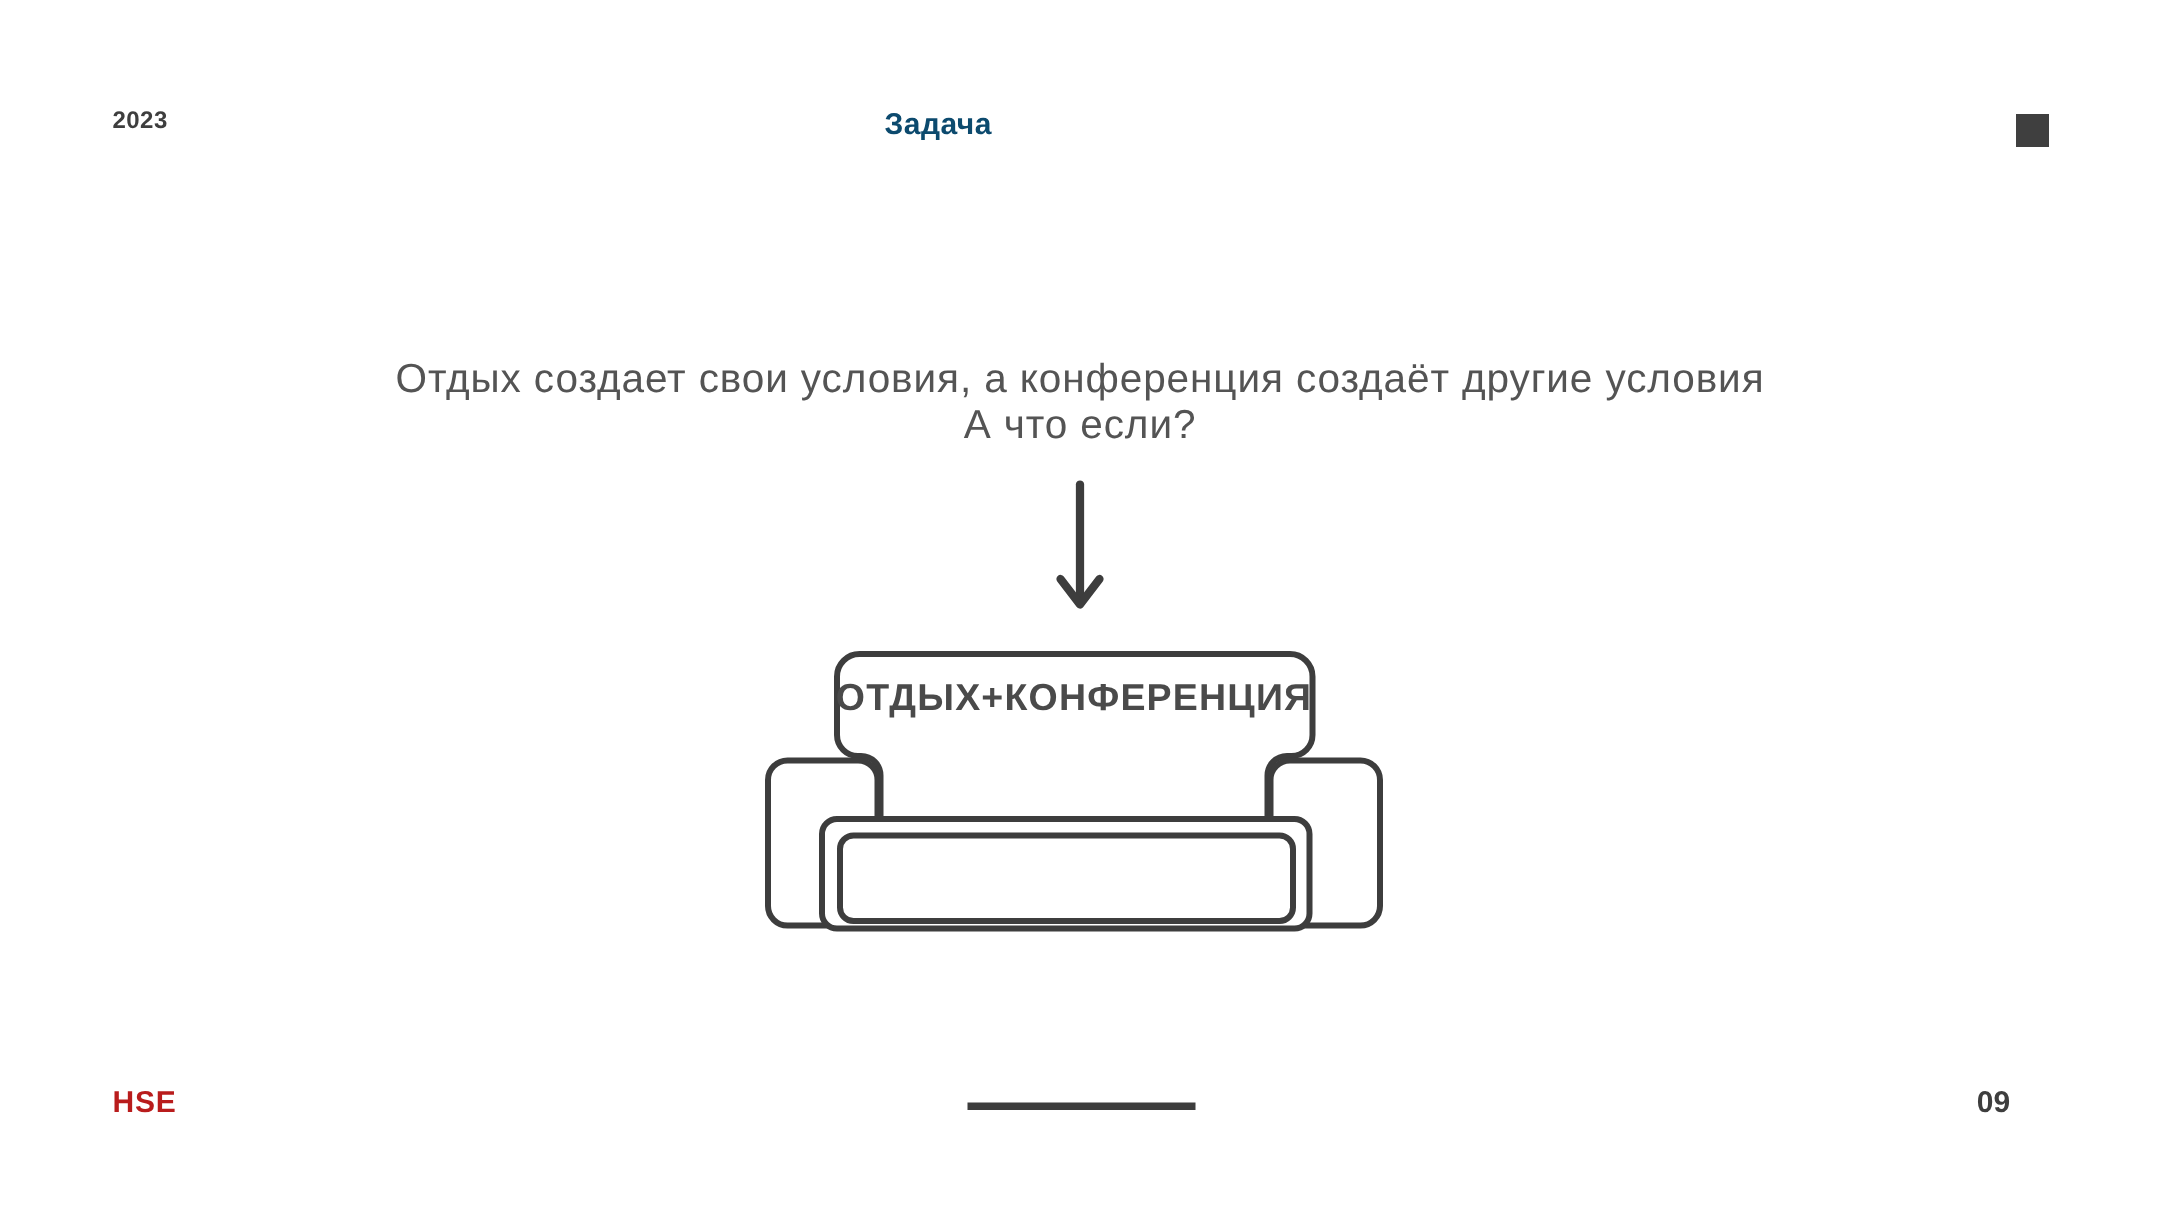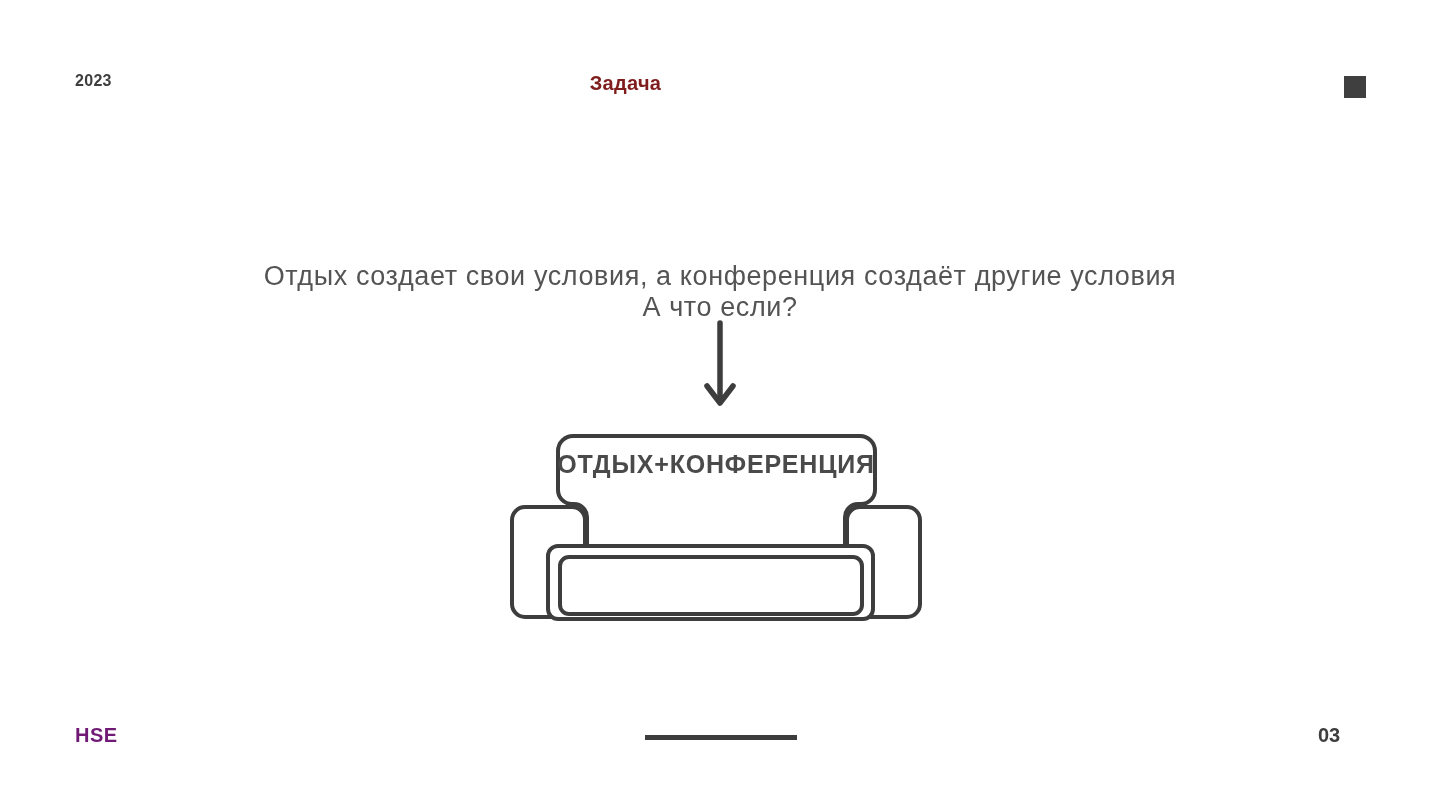--- a/index.html
+++ b/index.html
@@ -14,53 +14,53 @@
 
   
   .hdr-year {
     left: 75px; top: 72px;
     font-size: 16px; font-weight: 700; color: #3e3e3e;
     letter-spacing: 0.3px;
   }
   .hdr-title {
     left: 0; top: 72px; width: 1251px;
     text-align: center;
-    font-size: 20px; font-weight: 700; color: #7f1d1d;
+    font-size: 20px; font-weight: 700; color: #0c4a6e;
     letter-spacing: 0.3px;
   }
   .corner-square {
     left: 1344px; top: 76px;
     width: 22px; height: 22px;
     background: #3f3f3f;
   }
 
   
   .statement {
-    left: 0; top: 261px; width: 1440px;
+    left: 0; top: 237px; width: 1440px;
     text-align: center;
     font-size: 27px; font-weight: 400; color: #545454;
     letter-spacing: 0.6px;
     line-height: 31px;
   }
 
   
   .arrow-holder { left: 695px; top: 315px; }
   .sofa-holder  { left: 486px; top: 414px; }
 
   .sofa-label-text {
     font-family: "Liberation Sans", sans-serif;
     font-size: 25px;
     letter-spacing: 0.8px;
     fill: #4a4a4a;
   }
 
   
   .ftr-logo {
     left: 75px; top: 724px;
-    font-size: 20px; font-weight: 700; color: #701a75;
+    font-size: 20px; font-weight: 700; color: #b91c1c;
     letter-spacing: 0.5px;
   }
   .ftr-divider {
     left: 645px; top: 735px;
     width: 152px; height: 5px;
     background: #3d3d3d;
   }
   .ftr-page {
     left: 1292px; top: 724px; width: 74px;
     text-align: center;
@@ -111,13 +111,13 @@
 
     <rect x="548" y="546" width="325" height="73" rx="10" fill="#ffffff" stroke="#3d3d3d" stroke-width="4"></rect>
     <rect x="560" y="557" width="302" height="57" rx="9" fill="#ffffff" stroke="#3d3d3d" stroke-width="4"></rect>
 
     <text class="sofa-label-text" x="716" y="473" text-anchor="middle">ОТДЫХ+КОНФЕРЕНЦИЯ</text>
   </svg>
 </div>
 
 <div class="abs ftr-logo">HSE</div>
 <div class="abs ftr-divider"></div>
-<div class="abs ftr-page">03</div>
+<div class="abs ftr-page">09</div>
 
 </body></html>

